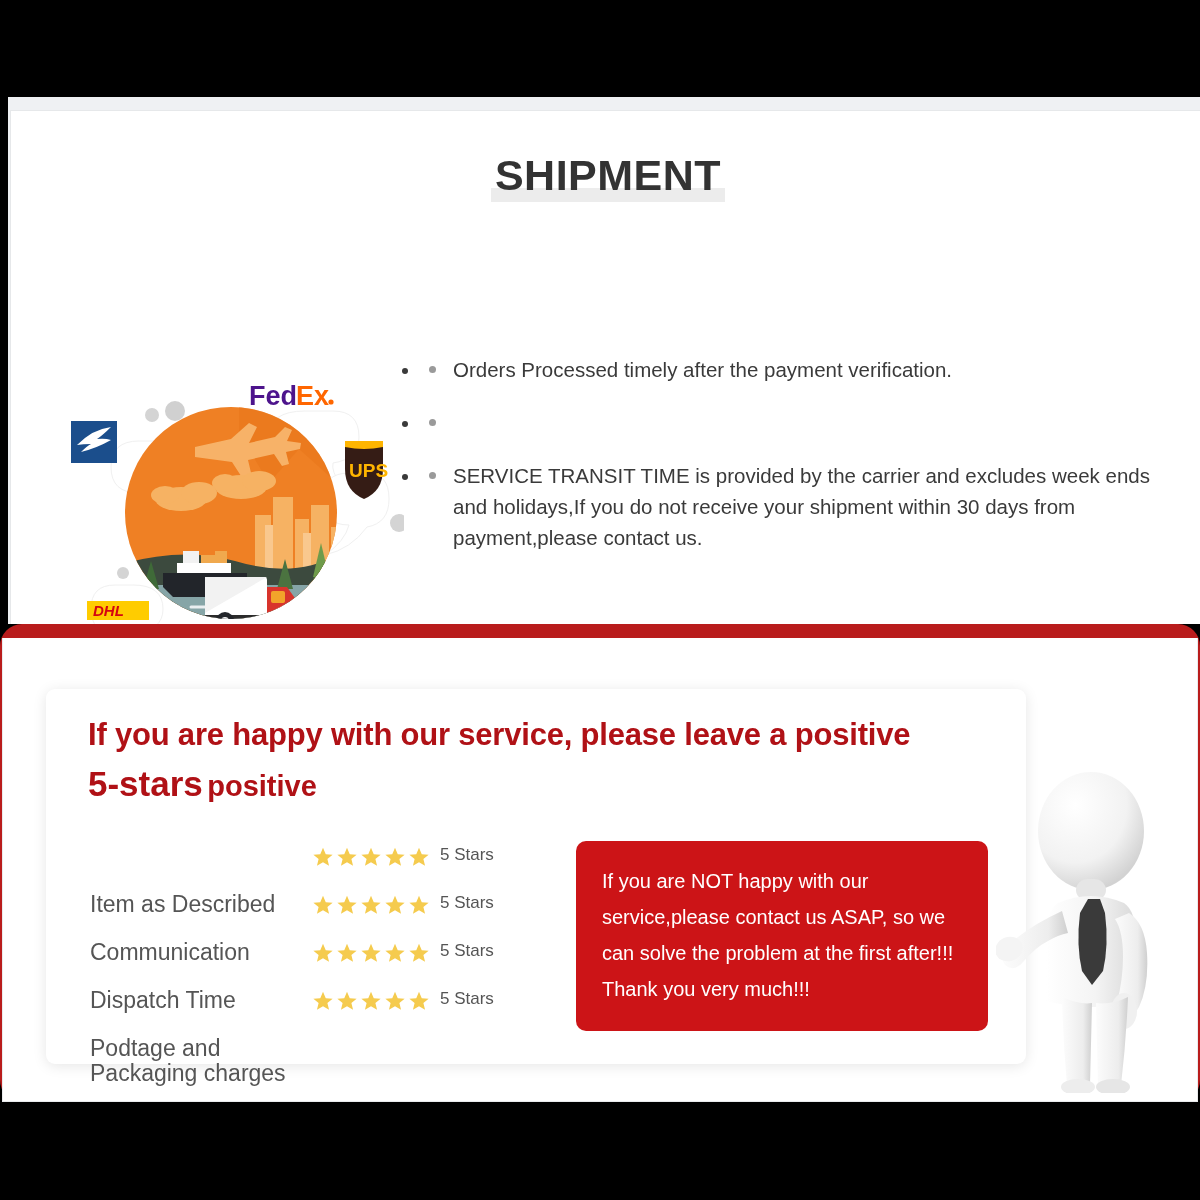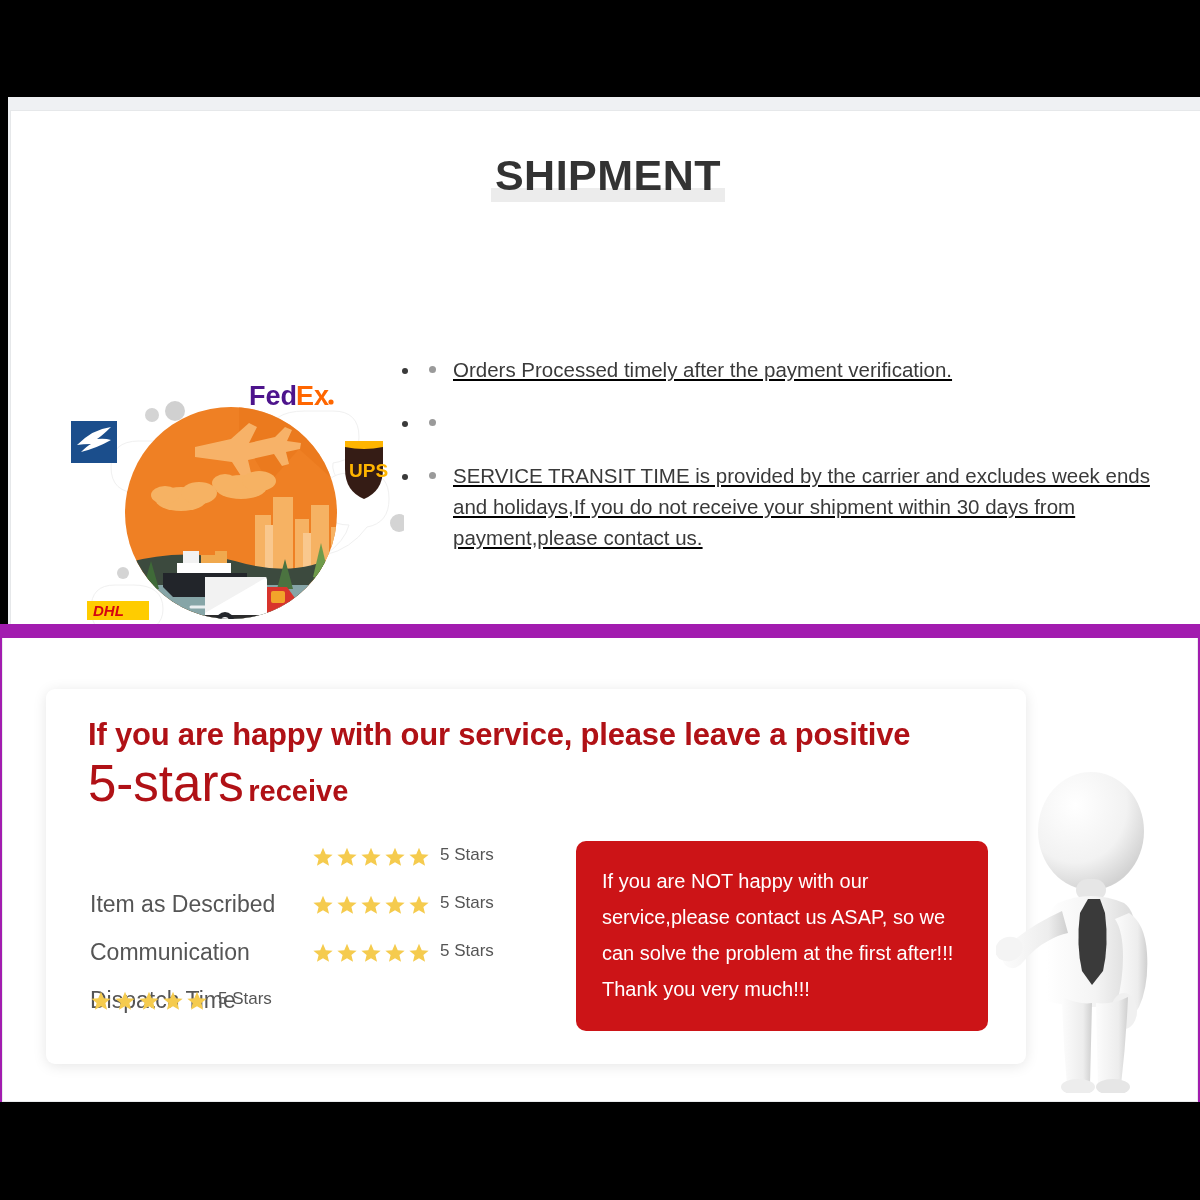--- a/index.html
+++ b/index.html
@@ -35,57 +35,57 @@
     color:#333333; padding:0 14px;
     font-family:"Liberation Sans", sans-serif;
   }
   .ship-title-bar {
     position:absolute; left:10px; right:10px; bottom:-2px; height:14px;
     background:#ececec; z-index:0;
   }
   .ship-title-text { position:relative; z-index:1; }
 
   .bullets {
-    position:absolute; left:410px; top:243px; width:730px;text-decoration:underline;
+    position:absolute; left:410px; top:243px; width:730px;
   }
   .bullet {
     position:relative; padding-left:32px; margin-bottom:22px;
     font-size:20.5px; line-height:31px; color:#3a3a3a;
     font-family:"Liberation Sans", sans-serif;
   }
   .bullet .dot {
     position:absolute; left:8px; top:12px;
     width:7px; height:7px; border-radius:50%; background:#9a9a9a;
   }
 
   .ship-illu { position:absolute; left:48px; top:252px; width:345px; height:290px; }
 
   
   .panel-feedback {
     position:absolute; left:0; top:624px; width:1200px; height:478px;
-    background:#a21caf; padding-top:14px;
+    background:#b91c1c; padding-top:14px;border-radius:22px;
   }
   .panel-feedback-inner {
     position:relative; width:1196px; height:464px; margin:0 auto;
     background:#ffffff; border:1px solid #e9ebed; border-top:none;
     overflow:hidden;
   }
   .fb-card {
     position:absolute; left:43px; top:51px; width:980px; height:375px;
     background:#ffffff; border-radius:9px;
     box-shadow: 0 2px 14px rgba(0,0,0,0.10);
   }
   .fb-heading {
     position:absolute; left:42px; top:26px; width:900px;
     color:#b01116; font-weight:bold;
     font-family:"Liberation Sans Narrow","Liberation Sans", sans-serif;
   }
   .fb-line1 { font-size:31px; line-height:40px; letter-spacing:-0.2px; white-space:nowrap; }
   .fb-line2 { margin-top:6px; line-height:46px; white-space:nowrap; }
-  .fb-big { font-size:51px; font-weight:normal; }
+  .fb-big { font-size:35px; font-weight:bold; }
   .fb-small { font-size:29px; font-weight:bold; }
 
   .ratings { position:absolute; left:44px; top:155px; width:480px; }
   .rating-row {
     display:flex; align-items:flex-start; margin-bottom:14px; height:34px;
   }
   .rating-row.two-line { height:56px; }
   .rating-label {
     width:222px; font-size:23px; color:#555555; line-height:25px;
     font-family:"Liberation Sans", sans-serif;
@@ -260,21 +260,21 @@
 
   <section class="panel-feedback">
     <div class="panel-feedback-inner">
 
       <div class="fb-card">
 
         <div class="fb-heading">
           <div class="fb-line1">If you are happy with our service, please leave a positive</div>
           <div class="fb-line2">
             <span class="fb-big">5-stars</span>
-            <span class="fb-small">receive</span>
+            <span class="fb-small">positive</span>
           </div>
         </div>
 
         <div class="ratings">
 
           <div class="rating-row">
             <div class="rating-label">Item as Described</div>
             <div class="rating-stars">
               <svg class="star" viewBox="0 0 24 24">
                   <polygon points="12,2 15,9 22.5,9.5 16.8,14.3 18.6,21.6 12,17.6 5.4,21.6 7.2,14.3 1.5,9.5 9,9" fill="#F5CB4E"></polygon>
@@ -333,20 +333,21 @@
                   <polygon points="12,2 15,9 22.5,9.5 16.8,14.3 18.6,21.6 12,17.6 5.4,21.6 7.2,14.3 1.5,9.5 9,9" fill="#F5CB4E"></polygon>
                 </svg>
               <svg class="star" viewBox="0 0 24 24">
                   <polygon points="12,2 15,9 22.5,9.5 16.8,14.3 18.6,21.6 12,17.6 5.4,21.6 7.2,14.3 1.5,9.5 9,9" fill="#F5CB4E"></polygon>
                 </svg>
             </div>
             <div class="rating-count">5 Stars</div>
           </div>
 
           <div class="rating-row two-line">
+            <div class="rating-label">Podtage and Packaging charges</div>
             <div class="rating-stars">
               <svg class="star" viewBox="0 0 24 24">
                   <polygon points="12,2 15,9 22.5,9.5 16.8,14.3 18.6,21.6 12,17.6 5.4,21.6 7.2,14.3 1.5,9.5 9,9" fill="#F5CB4E"></polygon>
                 </svg>
               <svg class="star" viewBox="0 0 24 24">
                   <polygon points="12,2 15,9 22.5,9.5 16.8,14.3 18.6,21.6 12,17.6 5.4,21.6 7.2,14.3 1.5,9.5 9,9" fill="#F5CB4E"></polygon>
                 </svg>
               <svg class="star" viewBox="0 0 24 24">
                   <polygon points="12,2 15,9 22.5,9.5 16.8,14.3 18.6,21.6 12,17.6 5.4,21.6 7.2,14.3 1.5,9.5 9,9" fill="#F5CB4E"></polygon>
                 </svg>

